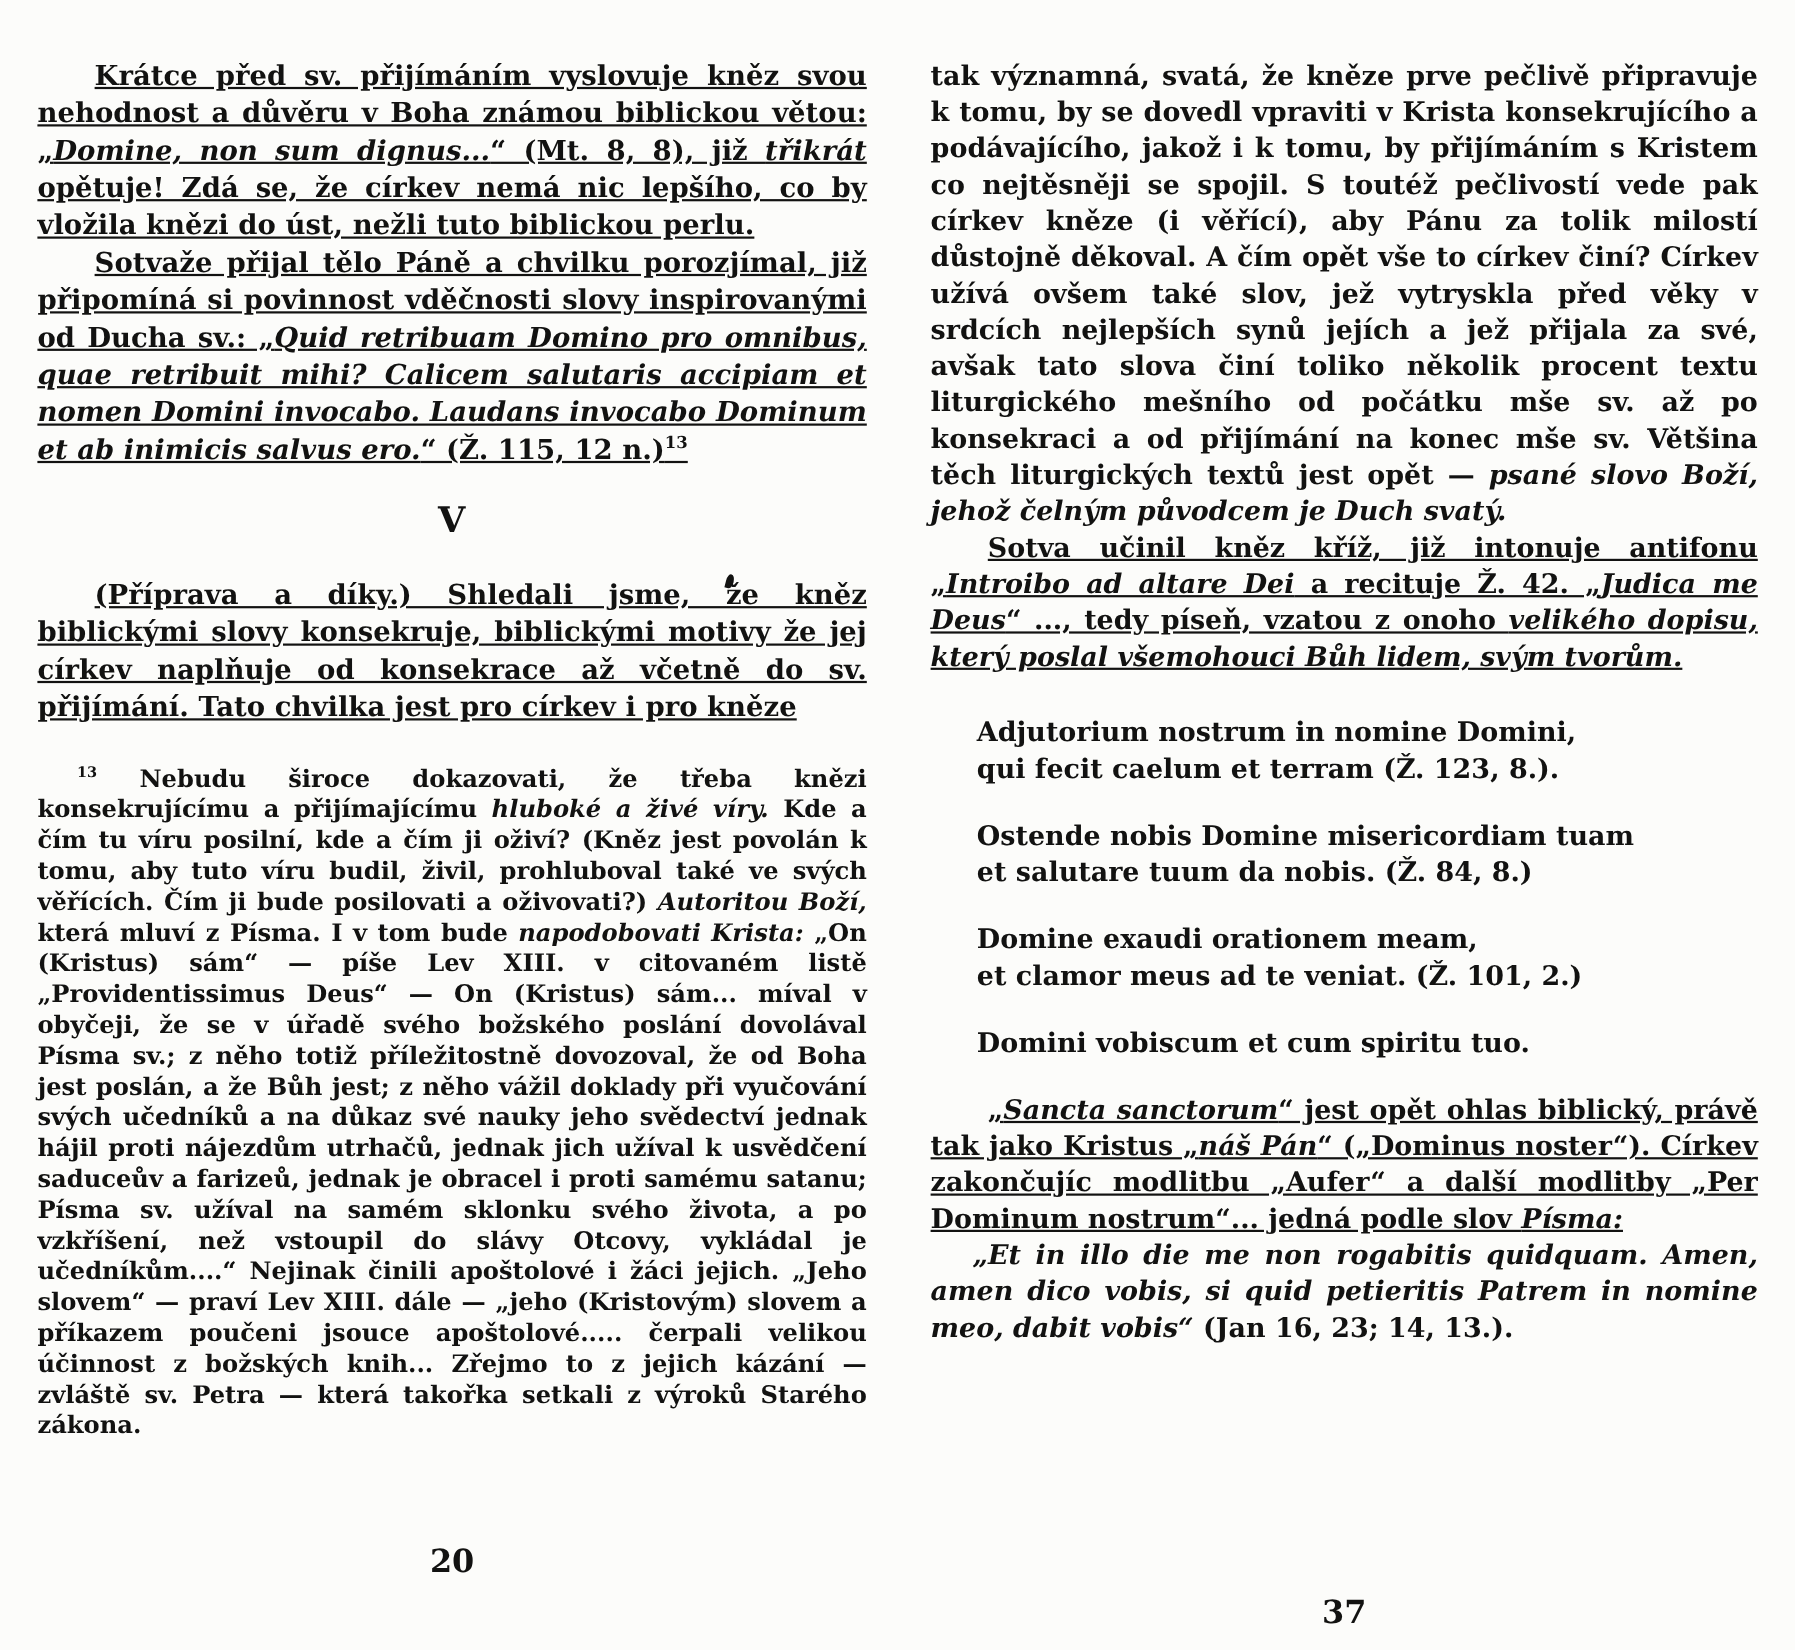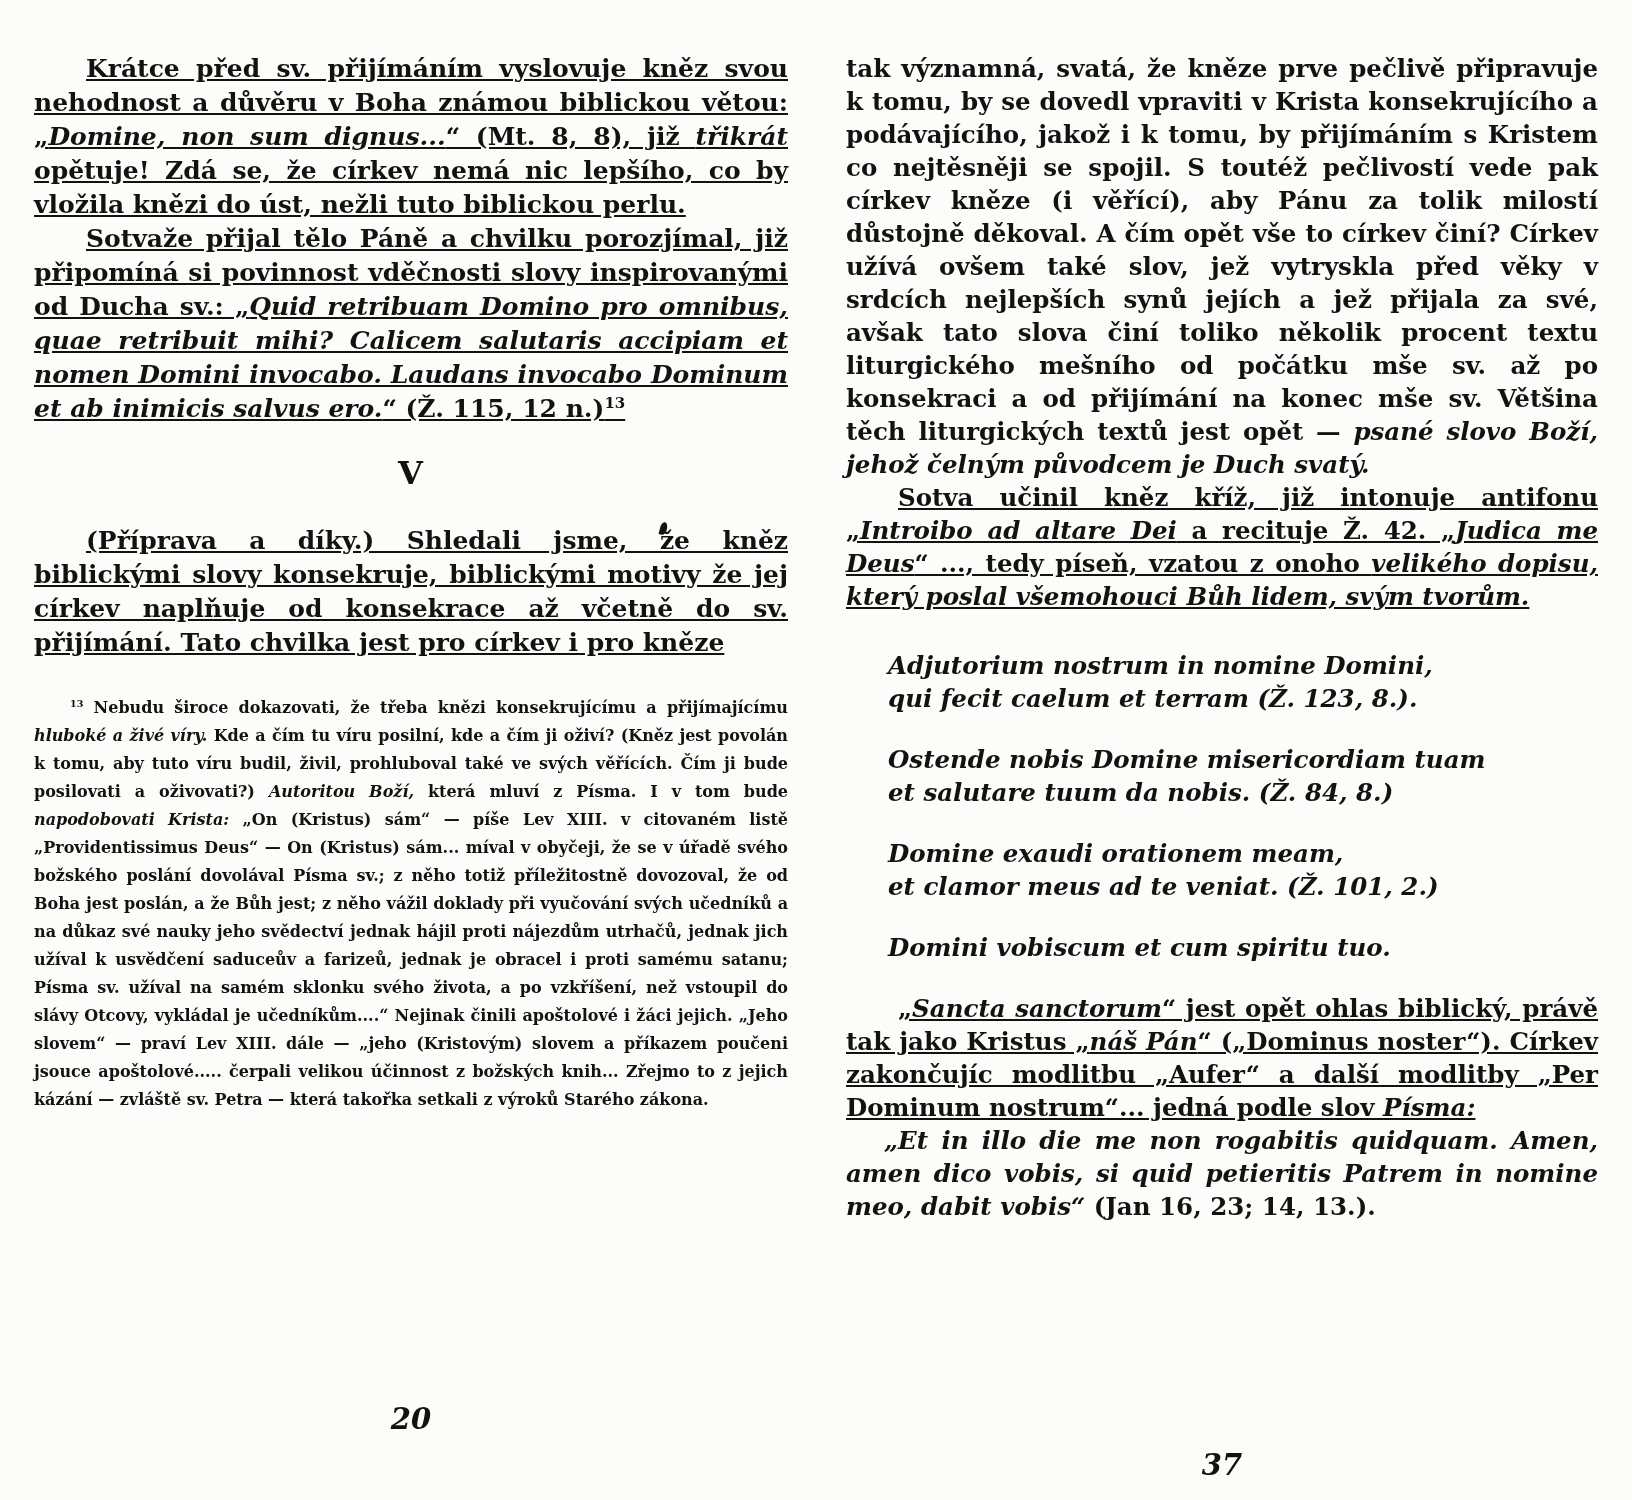--- a/index.html
+++ b/index.html
@@ -26,39 +26,37 @@
   .heading {
     text-align:center;
     text-indent:0;
     font-size:32px;
     font-weight:700;
     margin:30px 0 34px 0;
     letter-spacing:1px;
   }
   .footnote {
     margin-top:34px;
-    font-size:16px;
+    font-size:22px;
     line-height:28px;
     text-indent:36px;
   }
   sup { font-size:60%; line-height:0; vertical-align:super; }
   i { font-style:italic; }
   .quotes {
     margin-top:36px;
     padding-left:42px;
     text-align:left;
-    font-style:italic;
   }
   .stanza { margin-bottom:28px; }
   .pnum {
     position:absolute;
     font-size:29px;
     font-weight:700;
     text-align:center;
-    font-style:italic;
   }
   #pnum-left  { left:34px;  width:754px; top:1402px; }
   #pnum-right { left:846px; width:752px; top:1448px; }
   
   #ink-speck {
     position:absolute;
     left:660px; top:522px;
     width:7px; height:13px;
     background:#121211;
     border-radius:60% 60% 60% 0;

